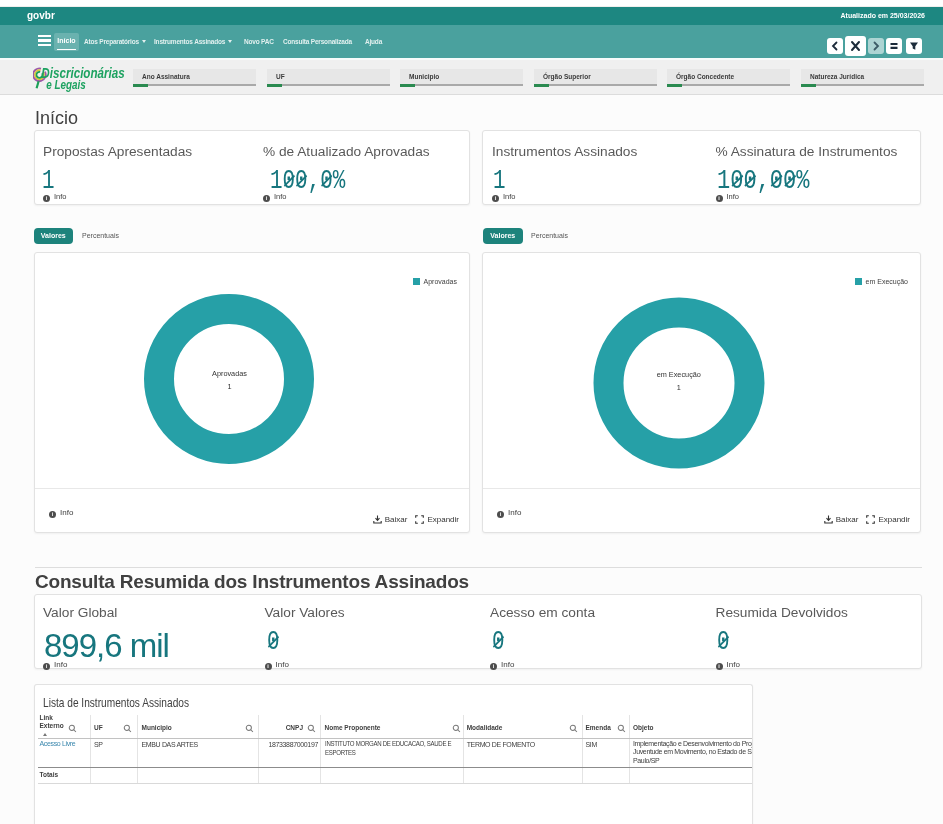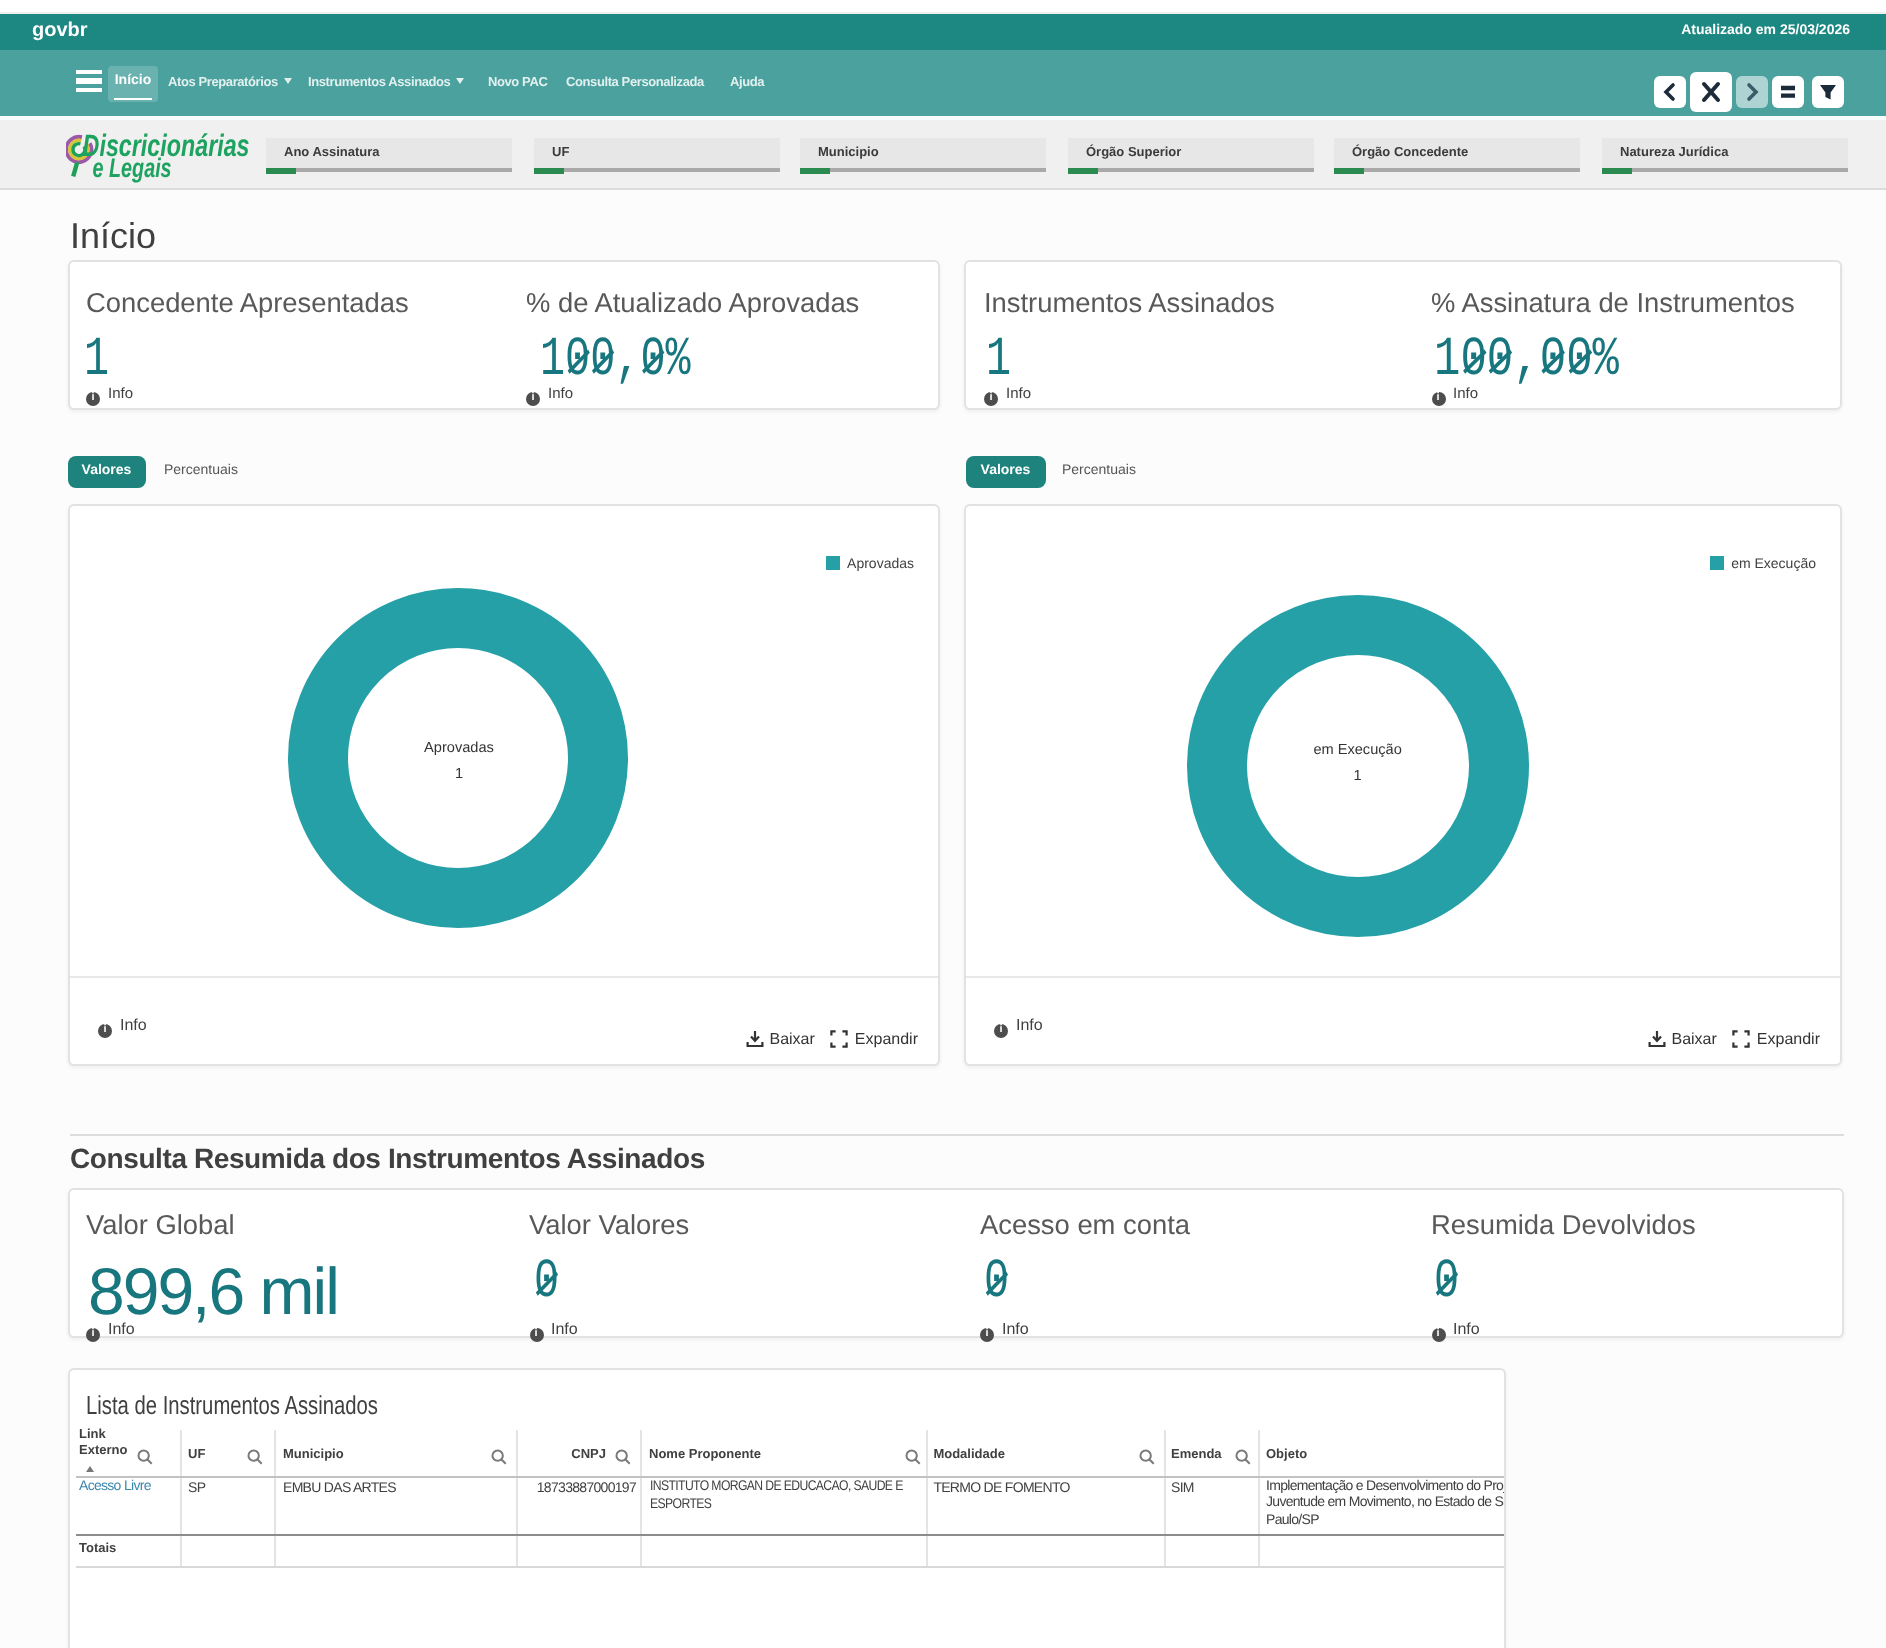--- a/index.html
+++ b/index.html
@@ -1,19 +1,19 @@
 <!DOCTYPE html>
 <html><head><meta charset="utf-8">
 <style>
 *{margin:0;padding:0;box-sizing:border-box}
 html,body{width:943px;height:824px;overflow:hidden;background:#fcfcfc;font-family:"Liberation Sans",sans-serif;position:relative}
 
 #strip{position:absolute;top:0;left:0;width:943px;height:7px;background:#fff;border-bottom:1px solid #f0efed}
 #bar1{position:absolute;top:7px;left:0;width:943px;height:18px;background:#1d8781;color:#fff}
-#bar1 .logo{position:absolute;left:16px;top:3px;font-weight:bold;font-size:10px}
+#bar1 .logo{position:absolute;left:27px;top:3px;font-weight:bold;font-size:10px}
 #bar1 .upd{position:absolute;right:18px;top:5px;font-weight:bold;font-size:7px}
 #bar2{position:absolute;top:25px;left:0;width:943px;height:33px;background:#4aa19e}
 .ham{position:absolute;left:38px;top:10px;width:13px;height:12px}
 .ham div{height:2.2px;background:#fff;margin-bottom:2.3px}
 #tab-inicio{position:absolute;left:54px;top:8px;width:25px;height:18px;background:rgba(255,255,255,.18);border-radius:2px;color:#fff;font-size:7px;font-weight:bold;text-align:center;line-height:16px}
 #tab-inicio .ul{position:absolute;left:3px;right:3.5px;bottom:1px;height:1.3px;background:#fff}
 .navitem{position:absolute;top:13px;color:#e2f0ef;font-size:6.5px;font-weight:bold;white-space:nowrap;letter-spacing:-.2px}
 .caret{display:inline-block;width:0;height:0;border-left:2.5px solid transparent;border-right:2.5px solid transparent;border-top:3px solid #e2f0ef;vertical-align:1px;margin-left:3px}
 .tbtn{position:absolute;background:#fff;border-radius:3px;color:#1c2b3a}
 .tbtn svg{display:block;margin:auto}
@@ -36,21 +36,21 @@
 .perc{position:absolute;font-size:7px;color:#555}
 .legend{position:absolute;font-size:7px;color:#404040;white-space:nowrap}
 .legend b{display:inline-block;width:7px;height:7px;background:#26a0a7;margin-right:4px;vertical-align:-1px}
 .ctrtxt{position:absolute;font-size:7.3px;color:#333;text-align:center;white-space:nowrap}
 .foot{position:absolute;left:0;right:0;bottom:0;height:44px;border-top:1px solid #e8e8e8}
 .foot .info{left:14px;top:19px;font-size:8px}
 .factions{position:absolute;right:10px;top:26px;font-size:8px;color:#333}
 .factions span{margin-left:8px}
 .factions svg{vertical-align:-2px;margin-right:3px}
 .sep{position:absolute;left:35px;width:887px;border-top:1px solid #ddd}
-h2.sec{position:absolute;left:35px;top:570.5px;font-size:14px;font-weight:bold;color:#404040;letter-spacing:-.2px}
+h2.sec{position:absolute;left:35px;top:570.5px;font-size:19px;font-weight:bold;color:#404040;letter-spacing:-.2px}
 
 
 .th{position:absolute;font-weight:bold;color:#404040}
 .mag{position:absolute;width:9px;height:9px}
 .vline{position:absolute;width:1px;background:#e4e4e4}
 .hline{position:absolute;height:1px;background:#e4e4e4}
 .cell{position:absolute;font-size:7px;letter-spacing:-.35px;color:#404040;line-height:1.22;white-space:nowrap}
 a.link{color:#3a87ad;text-decoration:none}
 </style></head>
 <body>
@@ -128,21 +128,21 @@
   <path d="M7.6 10.3 A 4.6 4.6 0 1 0 10.4 12.4" fill="none" stroke="#d9c33a" stroke-width="1.7"></path>
   <path d="M7.2 11.9 A 3 3 0 1 0 9.0 13.2" fill="none" stroke="#1ba158" stroke-width="1.7"></path>
   <path d="M5.6 21.2 Q 4.6 24.8 3.6 28.2" fill="none" stroke="#1ba158" stroke-width="2.2"></path>
   <text x="8.3" y="17.8" font-size="15.5" font-style="italic" font-weight="bold" fill="#1da260" font-family="Liberation Sans" textLength="83.5" lengthAdjust="spacingAndGlyphs">Discricionárias</text>
   <text x="13.3" y="28.6" font-size="13.5" font-style="italic" font-weight="bold" fill="#1da260" font-family="Liberation Sans" textLength="39.5" lengthAdjust="spacingAndGlyphs">e Legais</text>
 </svg>
 <h1 class="inicio">Início</h1>
 
 <div class="card" style="left:34px;top:130px;width:436px;height:75px">
   <div class="kpi">
-      <span class="lab" style="left:8px">Concedente Apresentadas</span>
+      <span class="lab" style="left:8px">Propostas Apresentadas</span>
       <span class="val" style="left:7px">1</span>
       <span class="info" style="left:8px;top:61px"><span class="ic">i</span>Info</span>
     </div>
   <div class="kpi">
       <span class="lab" style="left:228px">% de Atualizado Aprovadas</span>
       <span class="val" style="left:234.5px">1<span class="z0">0</span><span class="z0">0</span>,<span class="z0">0</span>%</span>
       <span class="info" style="left:228px;top:61px"><span class="ic">i</span>Info</span>
     </div>
 </div>
 <div class="card" style="left:482px;top:130px;width:439px;height:75px">

